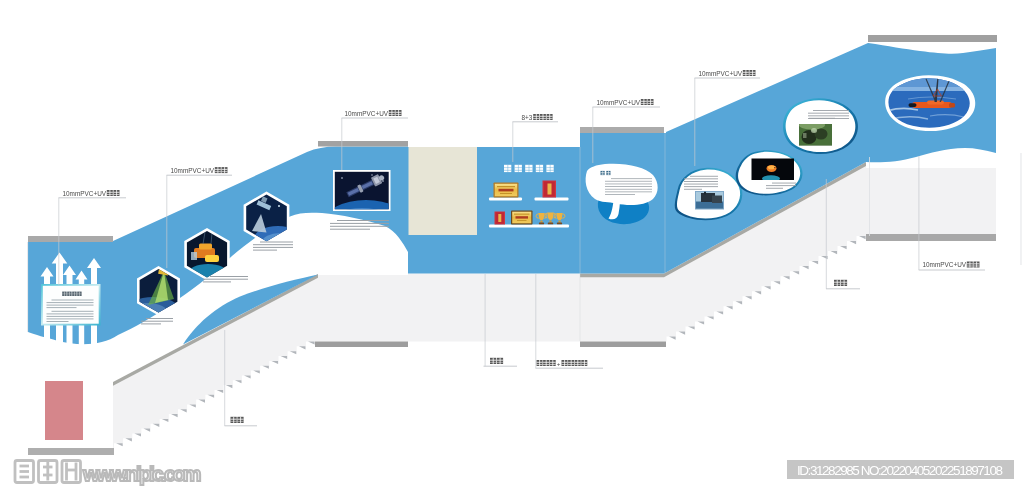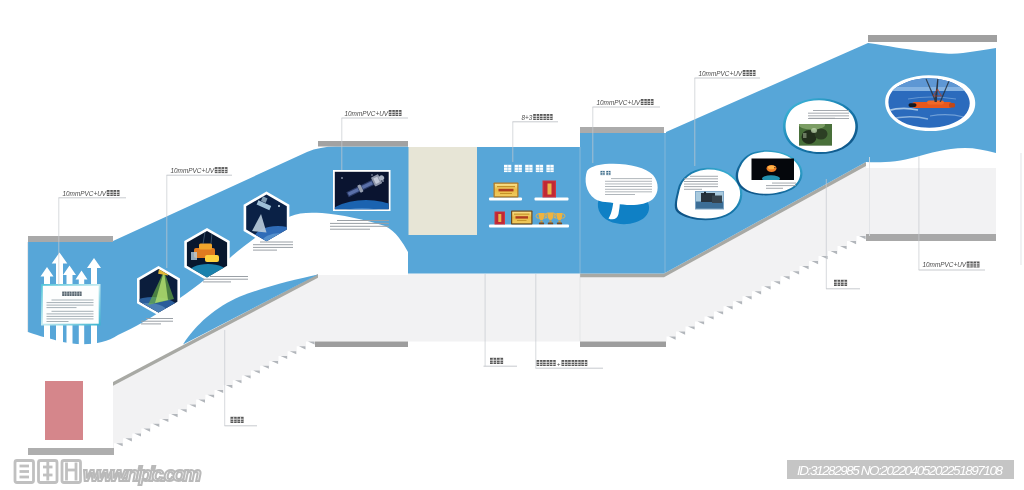--- a/index.html
+++ b/index.html
@@ -1,16 +1,16 @@
 <!DOCTYPE html>
 <html><head>
 <meta charset="utf-8">
 <style>
   html,body{margin:0;padding:0;background:#fff;}
-  .page{position:relative;width:1024px;height:490px;overflow:hidden;font-family:"Liberation Sans",sans-serif;font-style:italic;}
+  .page{position:relative;width:1024px;height:490px;overflow:hidden;font-family:"Liberation Sans",sans-serif;}
   svg{display:block;}
 </style>
 </head>
 <body>
 <div class="page">
 <svg width="1024" height="490" viewBox="0 0 1024 490" xmlns="http://www.w3.org/2000/svg">
 <defs>
   <linearGradient id="ringG" x1="0" y1="1" x2="1" y2="0">
     <stop offset="0" stop-color="#0d4a7d"></stop>
           <stop offset="0.55" stop-color="#1679ab"></stop>

